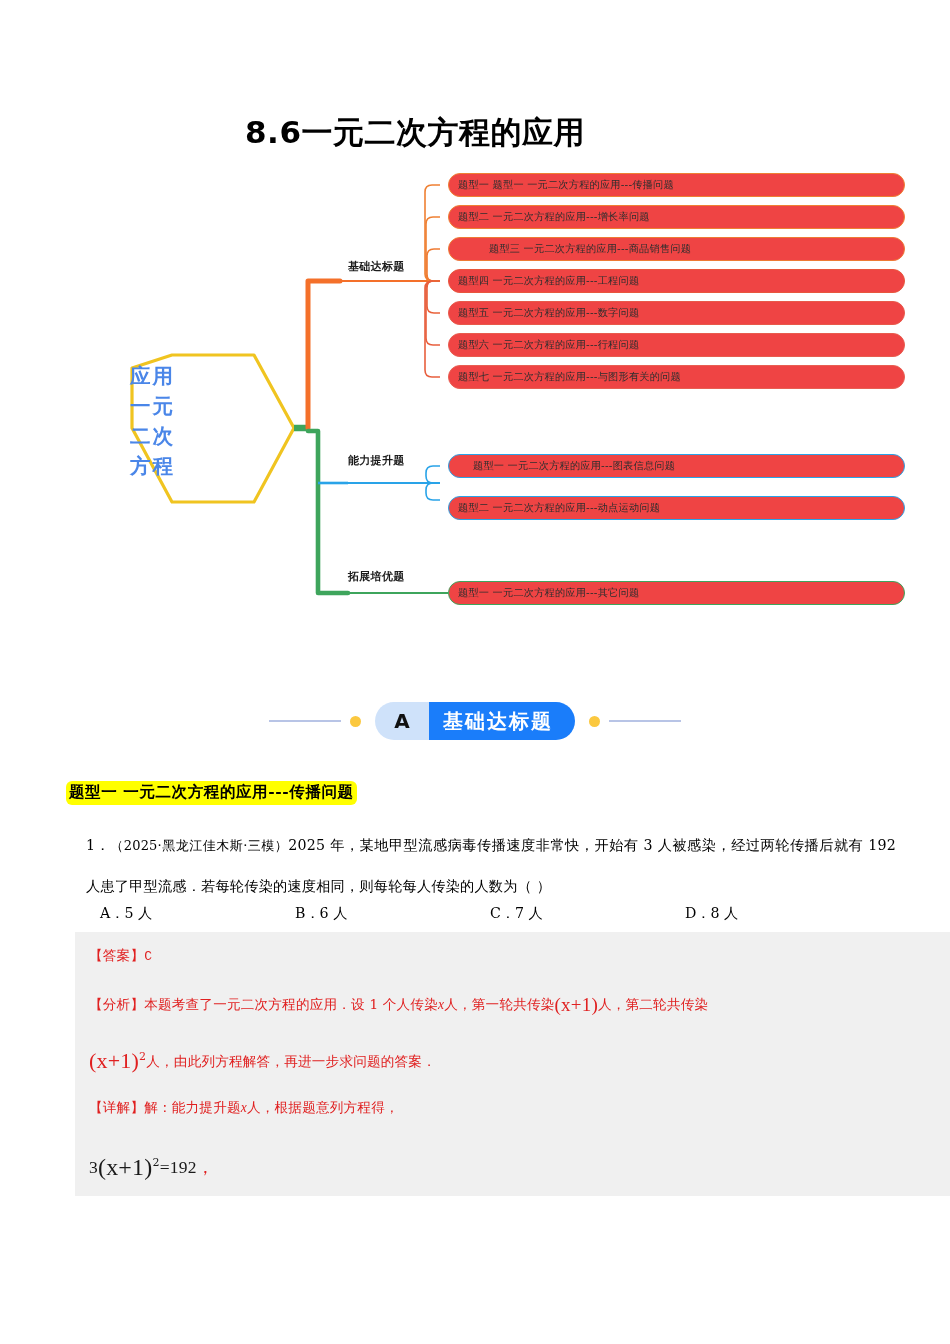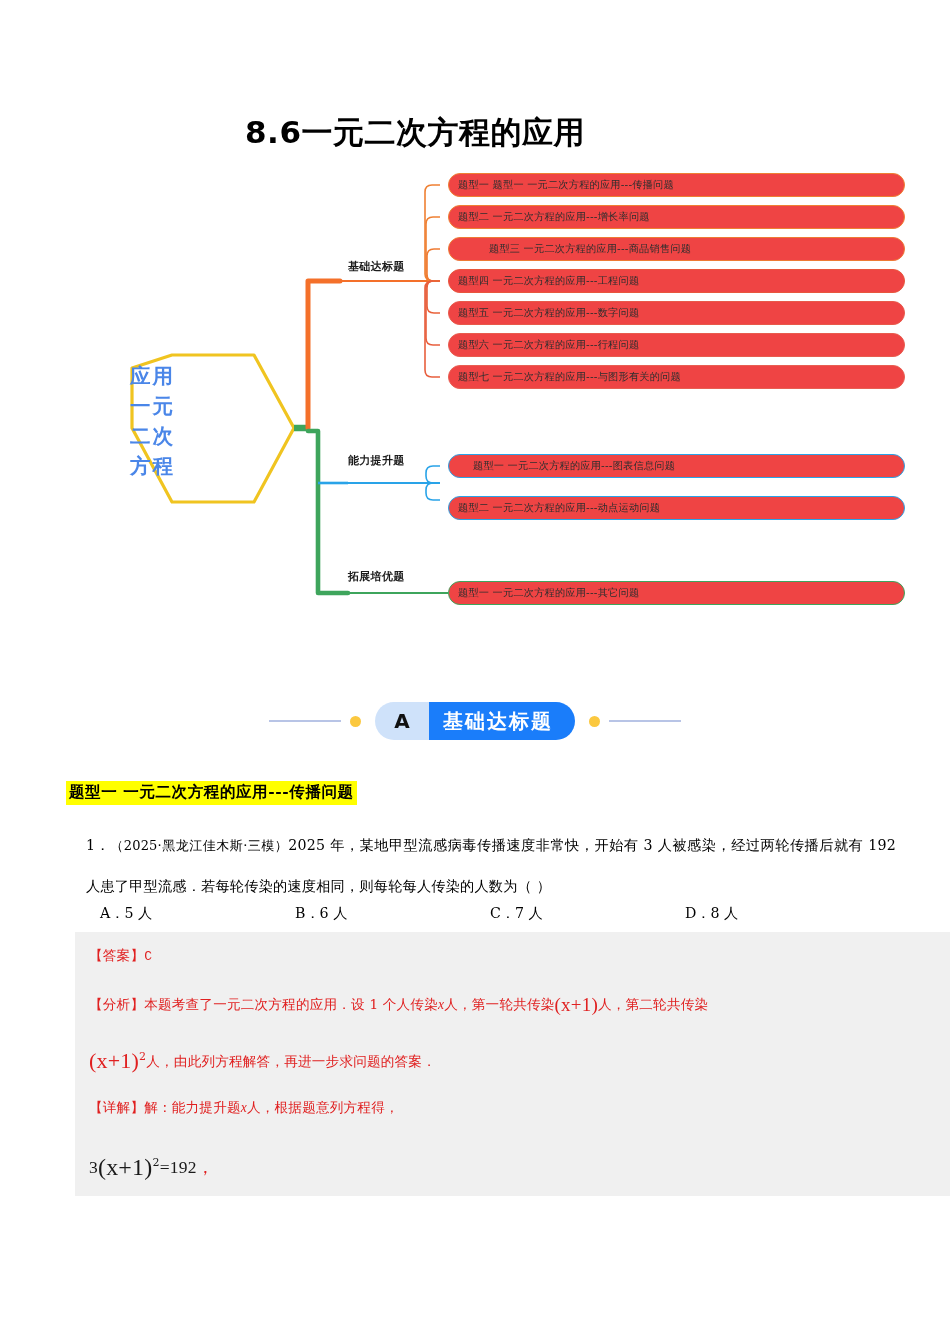--- a/index.html
+++ b/index.html
@@ -128,20 +128,21 @@
   .hl-heading {
     position: absolute;
     left: 66px; top: 11px;
     background: #ffff00;
     font-family: "DejaVu Serif", "Liberation Serif", serif;
     font-weight: bold;
     font-size: 15.5px;
     padding: 1px 3px 2px 3px;
     letter-spacing: 0.6px;
     white-space: nowrap;
+    border-radius: 6px;
   }
 
   .qtext {
     position: absolute;
     left: 66px; top: 55px;
     width: 810px;
     font-family: "DejaVu Serif", "Liberation Serif", serif;
     font-size: 14.2px;
     line-height: 40px;
     text-align: justify;

